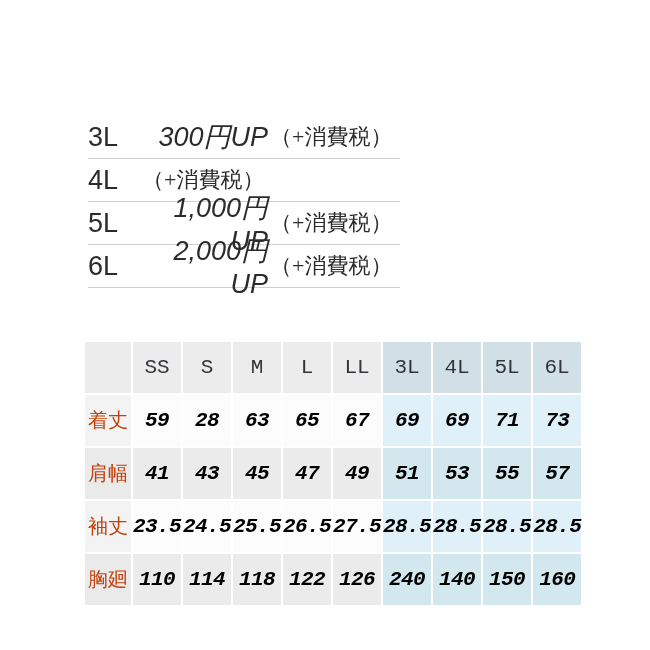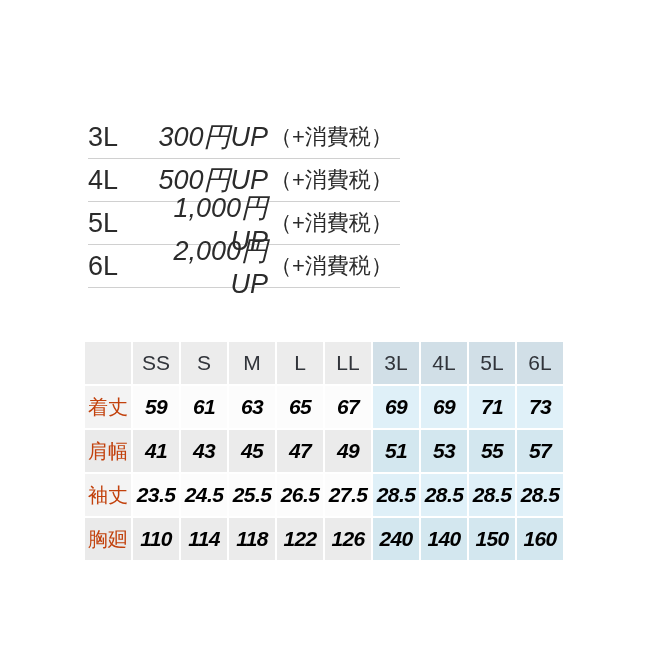--- a/index.html
+++ b/index.html
@@ -4,25 +4,25 @@
 <style>
   * { margin:0; padding:0; box-sizing:border-box; }
   html, body { width:650px; height:650px; background:#ffffff; }
   body { font-family:"Liberation Sans","DejaVu Sans",sans-serif; position:relative; overflow:hidden; }
 
   
   .price-section { position:absolute; left:88px; top:116px; width:312px; }
   .price-row { height:43px; border-bottom:1px solid #d0d0d0; display:flex; align-items:center; font-size:27px; color:#2b2b2b; }
   .price-size   { flex:0 0 auto; width:52px; }
   .price-amount { flex:0 0 auto; width:128px; text-align:right;font-style:italic; }
-  .price-suffix { flex:0 0 auto; font-size:22px; padding-left:2px; }
+  .price-suffix { flex:0 0 auto; font-size:22px; padding-left:2px;font-family:Liberation Serif, serif; }
 
   
   .size-table { position:absolute; left:83px; top:340px; border-collapse:separate; border-spacing:2px; table-layout:fixed; }
-  .size-table th, .size-table td { width:46px; height:42px; padding:0; text-align:center; vertical-align:middle; font-weight:normal; }
+  .size-table th, .size-table td { width:46px; height:51px; padding:0; text-align:center; vertical-align:middle; font-weight:normal;font-family:Liberation Mono, monospace; }
   .size-table thead th { font-size:21px; color:#31343a; }
   .hc { background:#ececec; }                 
   .hg { background:#ececec; }                 
   .hb { background:#d1dfe7; }                 
   .rl { font-size:20px; color:#c2410c; }      
   .lo { background:#f3f3f3; }                 
   .le { background:#eaeaea;margin-top:46px; }                 
   td.v { font-size:21px; font-weight:bold; font-style:italic; color:#000000; letter-spacing:-0.6px; }
   .cw { background:#fcfcfc; }                 
   .cg { background:#ebebeb; }                 
@@ -33,21 +33,20 @@
 <body>
 
 <section class="price-section">
   <div class="price-row">
     <span class="price-size">3L</span>
     <span class="price-amount">300円UP</span>
     <span class="price-suffix">（+消費税）</span>
   </div>
   <div class="price-row">
     <span class="price-size">4L</span>
-    <span class="price-amount">500円UP</span>
     <span class="price-suffix">（+消費税）</span>
   </div>
   <div class="price-row">
     <span class="price-size">5L</span>
     <span class="price-amount">1,000円UP</span>
     <span class="price-suffix">（+消費税）</span>
   </div>
   <div class="price-row">
     <span class="price-size">6L</span>
     <span class="price-amount">2,000円UP</span>
@@ -67,21 +66,21 @@
       <th class="hb">3L</th>
       <th class="hb">4L</th>
       <th class="hb">5L</th>
       <th class="hb">6L</th>
     </tr>
   </thead>
   <tbody>
     <tr>
       <th class="rl lo">着丈</th>
       <td class="v cw">59</td>
-      <td class="v cw">61</td>
+      <td class="v cw">28</td>
       <td class="v cw">63</td>
       <td class="v cw">65</td>
       <td class="v cw">67</td>
       <td class="v bl">69</td>
       <td class="v bl">69</td>
       <td class="v bl">71</td>
       <td class="v bl">73</td>
     </tr>
     <tr>
       <th class="rl le">肩幅</th>

